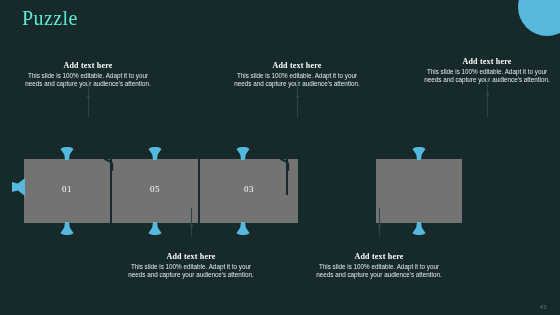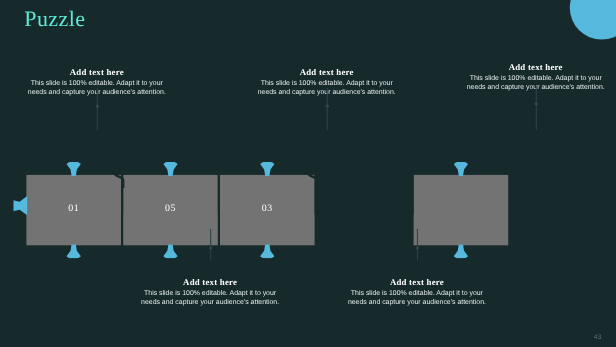--- a/index.html
+++ b/index.html
@@ -131,21 +131,21 @@
       <span class="tab tab-top" style="left:35px;"></span>
       <span class="tab tab-bot" style="left:35px;"></span>
     </div>
 
     <div class="piece" style="left:88px;">
       <span class="num">05</span>
       <span class="tab tab-top" style="left:35px;"></span>
       <span class="tab tab-bot" style="left:35px;"></span>
     </div>
 
-    <div class="piece" style="left:176px;">
+    <div class="piece" style="left:176px;padding-left:12px;">
       <span class="num">03</span>
       <span class="tab tab-top" style="left:35px;"></span>
       <span class="tab tab-bot" style="left:35px;"></span>
     </div>
 
 
     <div class="piece" style="left:352px;">
       <span class="tab tab-top" style="left:35px;"></span>
       <span class="tab tab-bot" style="left:35px;"></span>
     </div>

